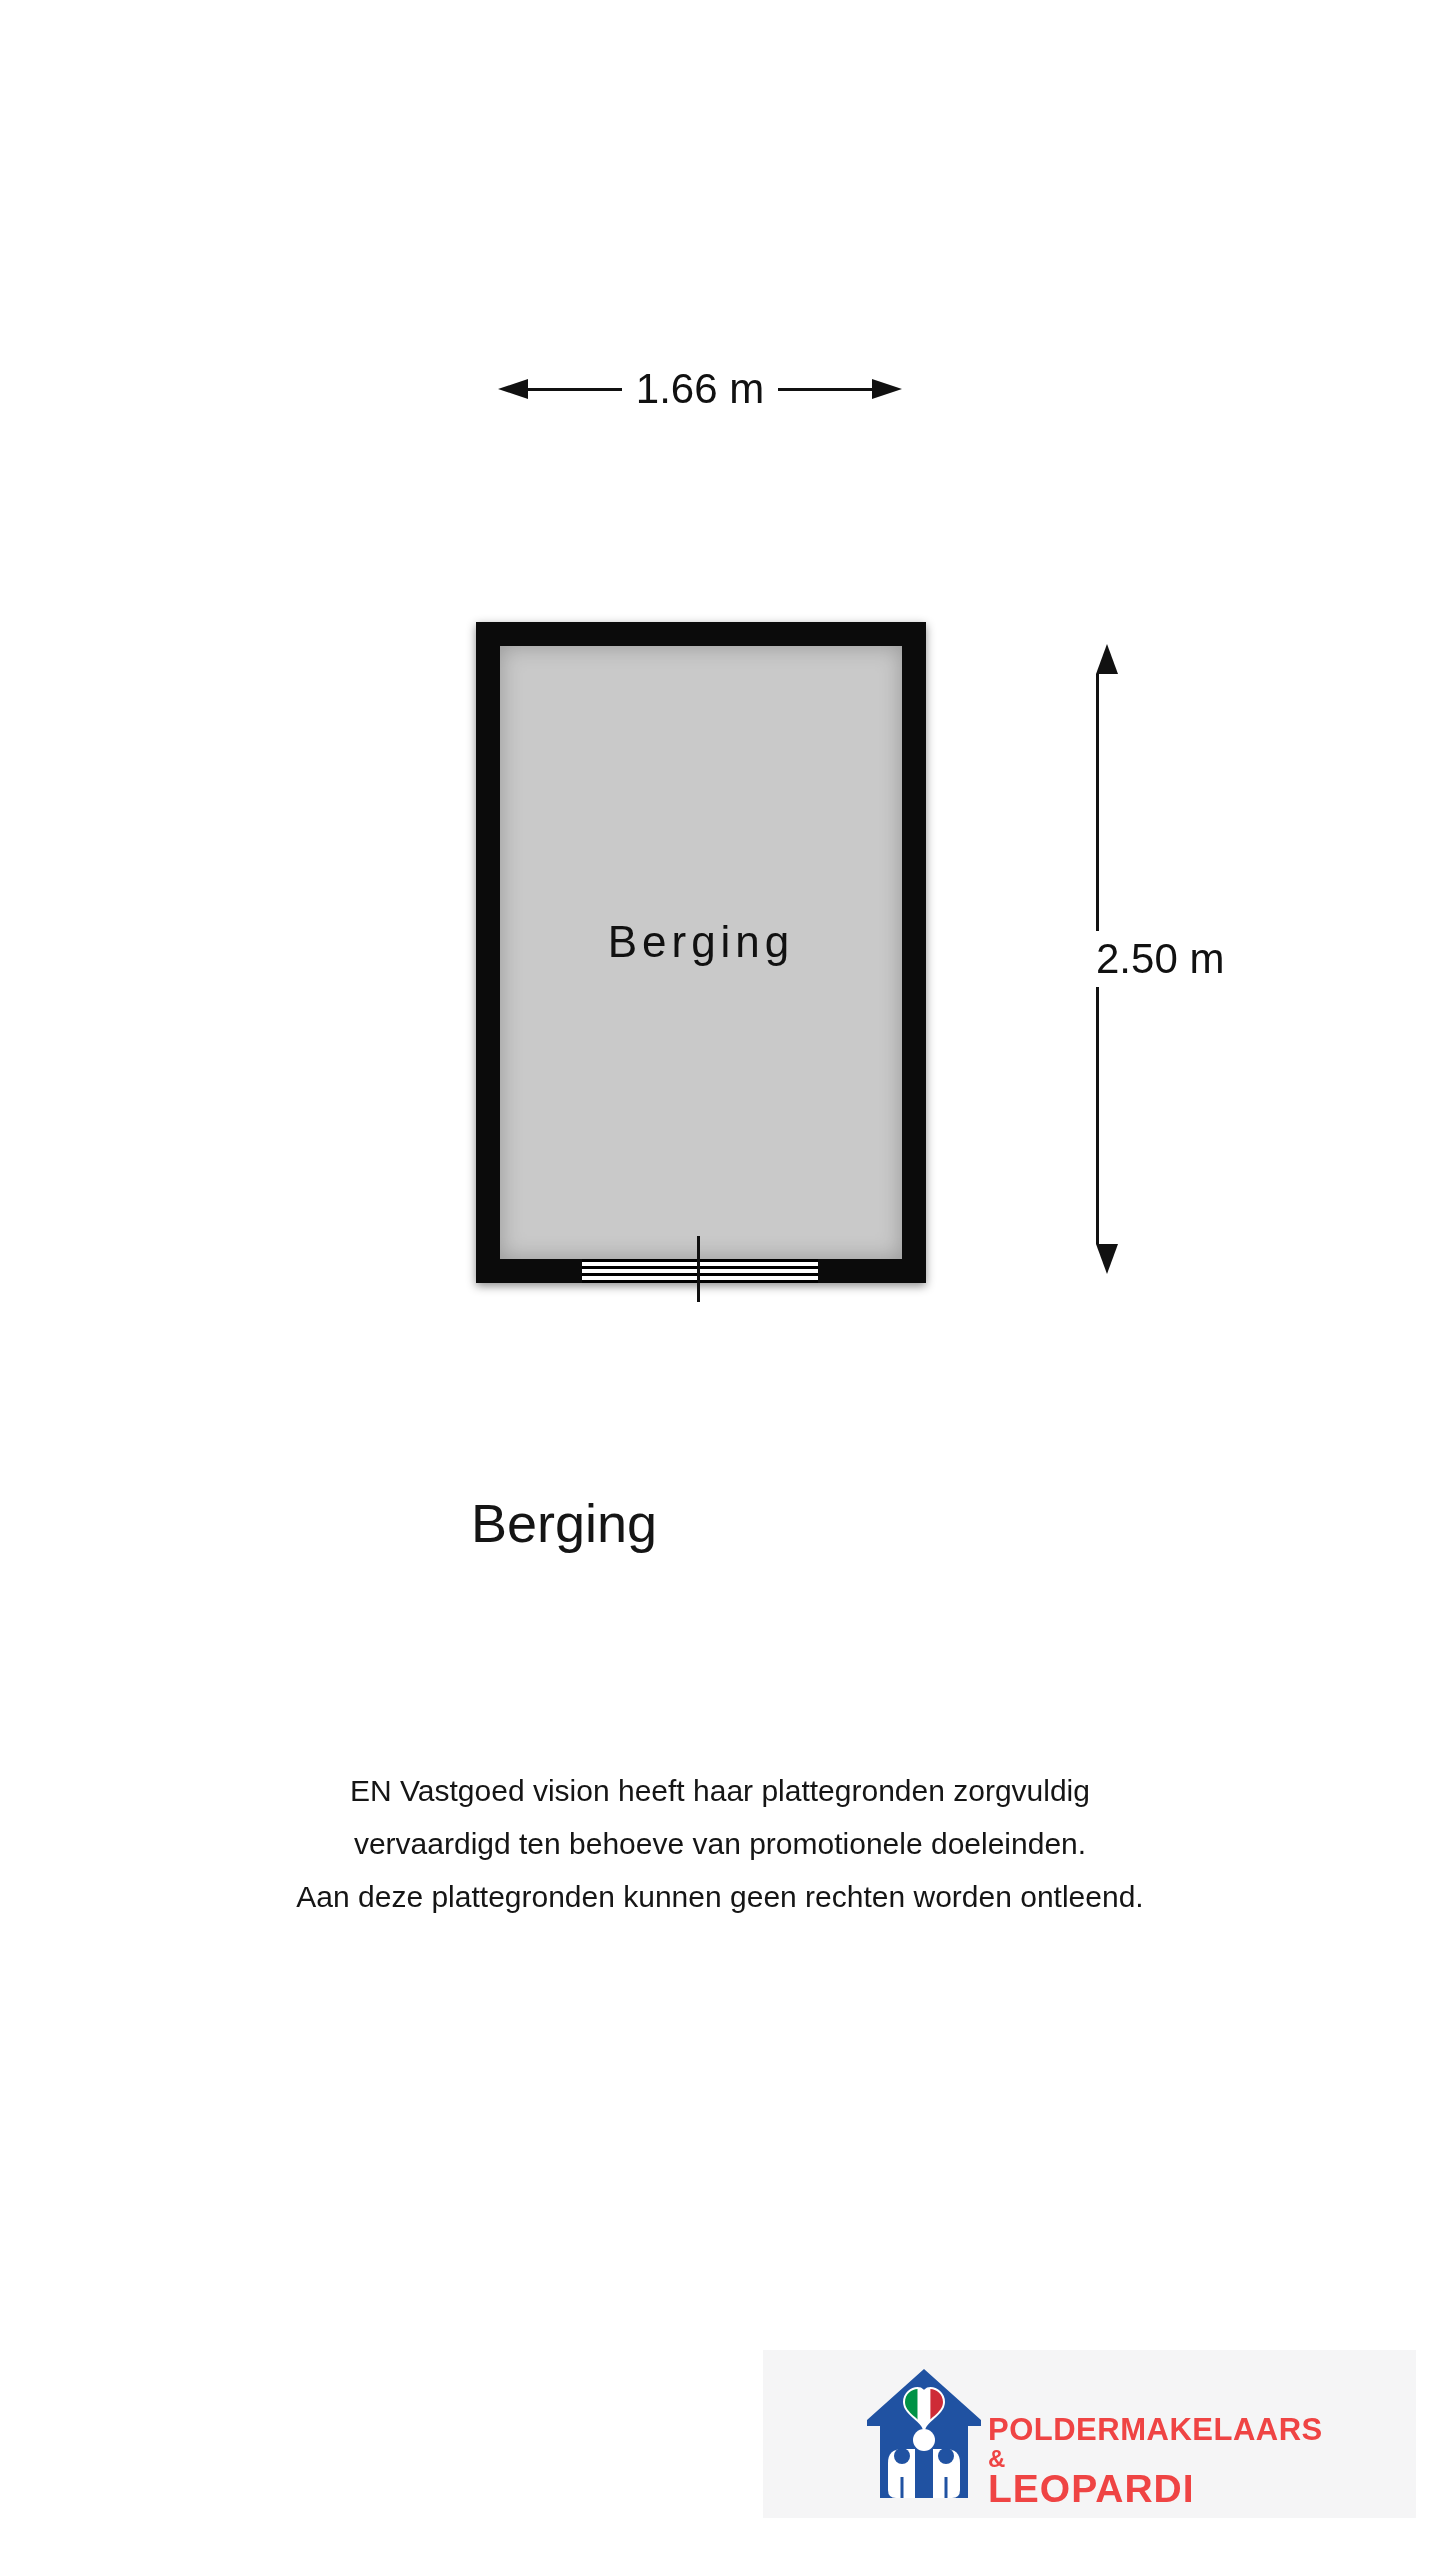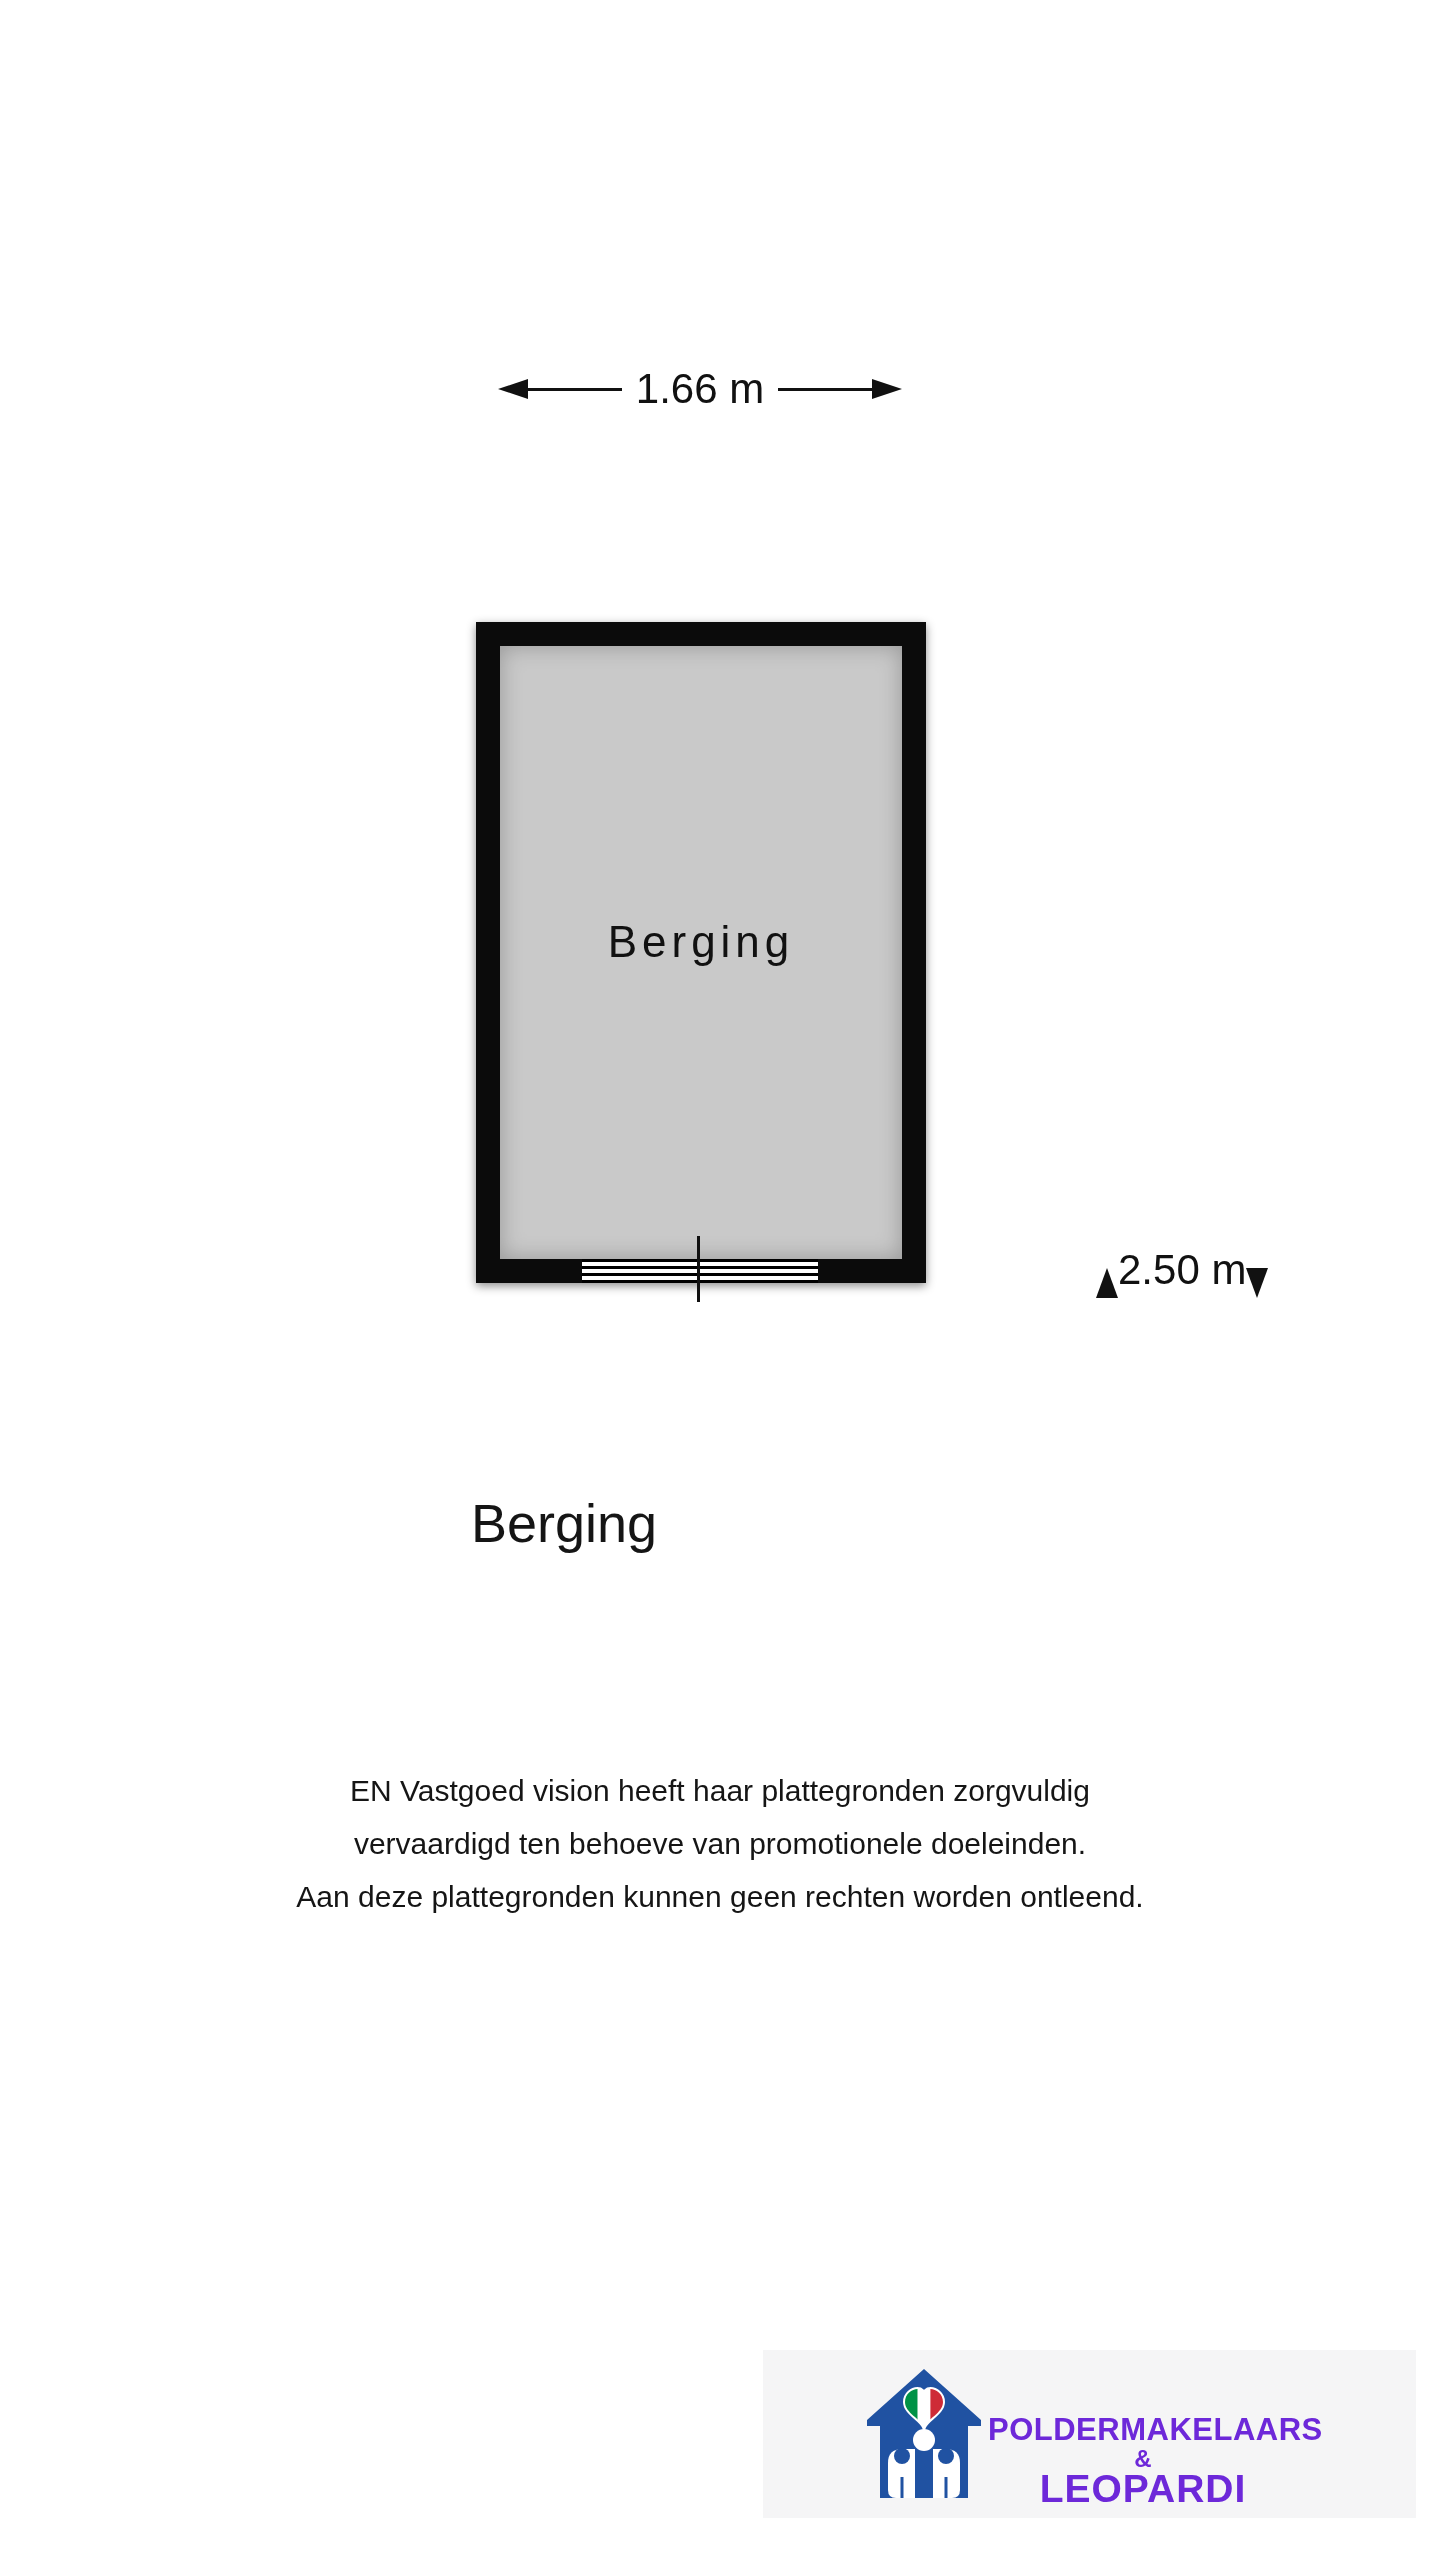--- a/index.html
+++ b/index.html
@@ -19,22 +19,22 @@
   }
   .dim-width .ah-right {
     width:0; height:0; border-top:10px solid transparent; border-bottom:10px solid transparent;
     border-left:30px solid #111;
   }
   .dim-width .dline { flex:1; height:3px; background:#111; }
   .dim-width .dlabel { font-size:42px; padding:0 14px; white-space:nowrap; }
 
   
   .dim-height {
-    position:absolute; left:1096px; top:668px; width:146px; height:630px;
-    display:flex; flex-direction:row; align-items:flex-end; color:#111;
+    position:absolute; left:1096px; top:644px; width:146px; height:630px;
+    display:flex; flex-direction:column; align-items:flex-start; color:#111;
   }
   .dim-height .ah-up {
     width:0; height:0; border-left:11px solid transparent; border-right:11px solid transparent;
     border-bottom:30px solid #111;
   }
   .dim-height .ah-down {
     width:0; height:0; border-left:11px solid transparent; border-right:11px solid transparent;
     border-top:30px solid #111;
   }
   .dim-height .dline { width:3px; flex:1; background:#111; }
@@ -71,22 +71,22 @@
     position:absolute; left:0; top:1764px; width:1440px; text-align:center;
     font-size:30px; line-height:53px; color:#151515;
   }
 
   
   .logo-bg {
     position:absolute; left:763px; top:2350px; width:653px; height:168px; background:#f5f5f6;
   }
   .logo-house { position:absolute; left:866px; top:2368px; width:116px; height:130px; }
   .logo-text {
-    position:absolute; left:988px; top:2413px; width:310px; text-align:center;
-    color:#6d28d9; font-weight:bold;
+    position:absolute; left:988px; top:2413px; width:310px; text-align:left;
+    color:#ef4444; font-weight:bold;
   }
   .logo-line1 { font-size:31px; line-height:33px; letter-spacing:0.5px; white-space:nowrap; }
   .logo-line2 { font-size:24px; line-height:26px; }
   .logo-line3 { font-size:39px; line-height:33px; letter-spacing:1px; }
 </style>
 </head>
 <body>
 
 <div id="canvas">
 

